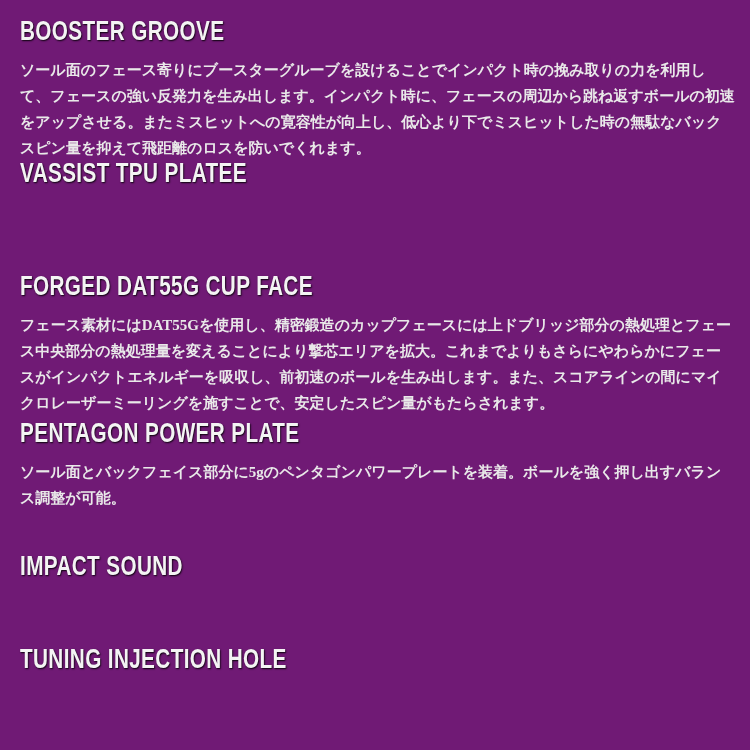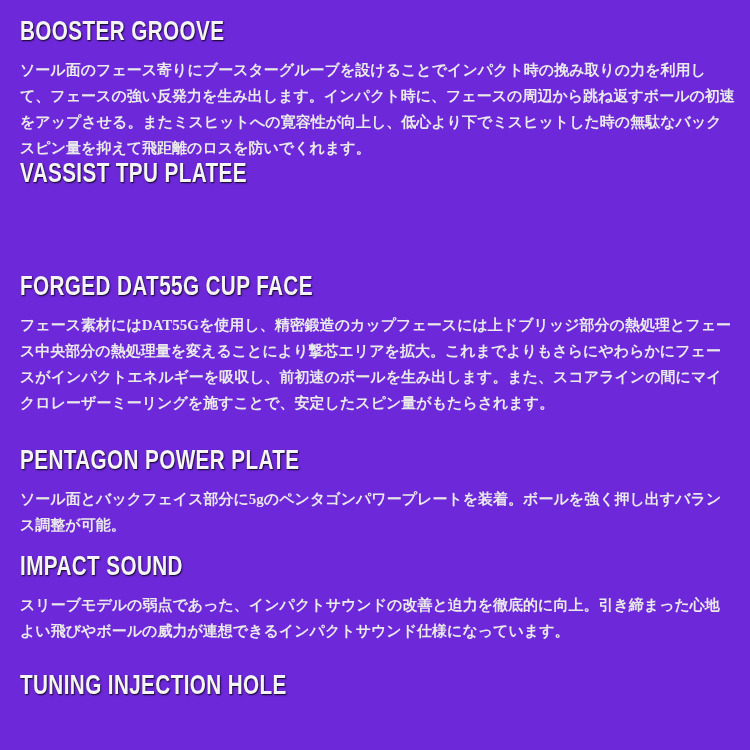--- a/index.html
+++ b/index.html
@@ -10,34 +10,34 @@
   body {
     width: 750px;
     height: 750px;
     position: relative;
     overflow: hidden;
     font-family: "Liberation Serif", serif;
   }
   .page {
     position: absolute;
     inset: 0;
-    background: #6d28d9;
+    background: #701a75;
   }
   .section {
     position: absolute;
     left: 20px;
     right: 15px;
   }
   
   .section:nth-of-type(1) { top: 18px;  }
   .section:nth-of-type(2) { top: 160px; }
   .section:nth-of-type(3) { top: 273px; }
-  .section:nth-of-type(4) { top: 447px; }
+  .section:nth-of-type(4) { top: 420px; }
   .section:nth-of-type(5) { top: 553px; }
-  .section:nth-of-type(6) { top: 646px; margin-top: 26px; }
+  .section:nth-of-type(6) { top: 646px; }
 
   .section h2 {
     margin: 0;
     padding: 0;
     font-family: "Liberation Sans", sans-serif;
     font-weight: 700;
     font-size: 28px;
     line-height: 26px;
     color: #f4f4f4;
     letter-spacing: 0.5px;
@@ -78,20 +78,19 @@
     <p>フェース素材にはDAT55Gを使用し、精密鍛造のカップフェースには上ドブリッジ部分の熱処理とフェース中央部分の熱処理量を変えることにより撃芯エリアを拡大。これまでよりもさらにやわらかにフェースがインパクトエネルギーを吸収し、前初速のボールを生み出します。また、スコアラインの間にマイクロレーザーミーリングを施すことで、安定したスピン量がもたらされます。</p>
   </div>
 
   <div class="section">
     <h2>PENTAGON POWER PLATE</h2>
     <p>ソール面とバックフェイス部分に5gのペンタゴンパワープレートを装着。ボールを強く押し出すバランス調整が可能。</p>
   </div>
 
   <div class="section">
     <h2>IMPACT SOUND</h2>
-    <p>スリーブモデルの弱点であった、インパクトサウンドの改善と迫力を徹底的に向上。引き締まった心地よい飛びやボールの威力が連想できるインパクトサウンド仕様になっています。</p>
   </div>
 
   <div class="section">
     <h2>TUNING INJECTION HOLE</h2>
   </div>
 
 </div>
 
 </body></html>

